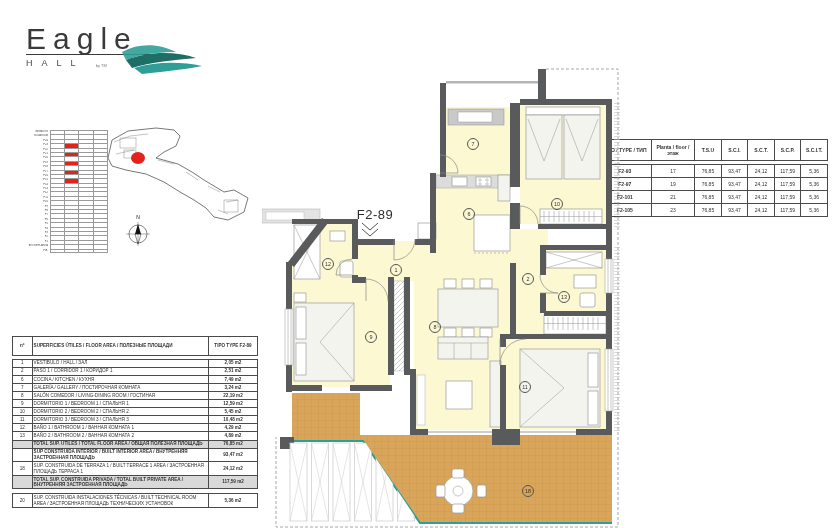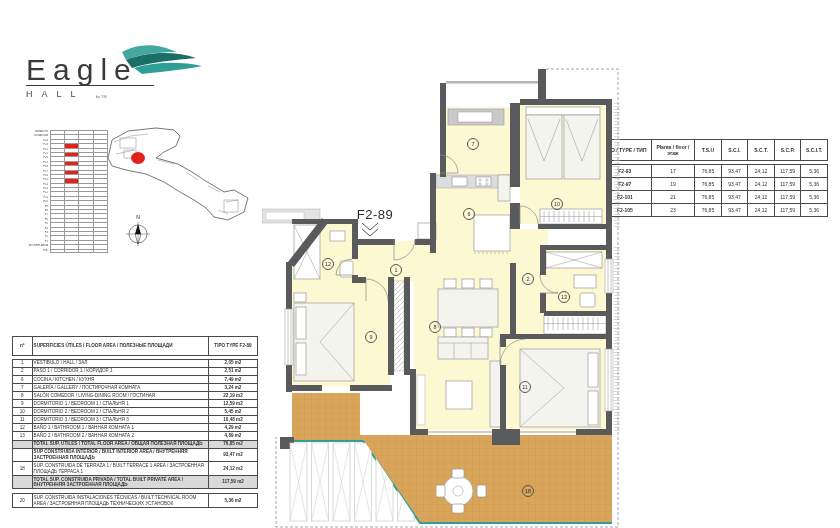--- a/index.html
+++ b/index.html
@@ -1,20 +1,20 @@
 <!DOCTYPE html>
 <html style="--teal: #2f9e96; --red: #e3231b; --wall: #595a5c; --room-fill: #fbf8d2; --terrace-fill: #d9a55b; --furniture-stroke: #9a9a9a; --table-border: #4a4a4a;"><head>
 <meta charset="utf-8">
 <style>
   html,body{margin:0;padding:0;background:#fff;}
   .canvas{position:relative;width:840px;height:528px;background:#fff;overflow:hidden;
           font-family:"Liberation Sans",sans-serif;color:#222;}
   
   .logo{position:absolute;left:26px;top:22px;width:180px;}
-  .logo .eagle{font-size:30px;font-weight:400;letter-spacing:7px;color:#3a3a3a;margin-top:31px;}
+  .logo .eagle{font-size:30px;font-weight:400;letter-spacing:7px;color:#3a3a3a;}
   .logo .rule{border-bottom:1.3px solid #3a3a3a;width:128px;margin-top:-2px;}
   .logo .tower{font-size:9px;letter-spacing:9px;color:#4a4a4a;margin-top:3px;}
   .logo .by{font-size:4px;letter-spacing:0;color:#777;vertical-align:bottom;}
   .logo svg{position:absolute;left:94px;top:16px;}
   
   .elevation{position:absolute;left:16px;top:130px;width:92px;}
   .flr{display:flex;height:4.4px;}
   .flr .lab{width:32px;font-size:2.7px;line-height:4.4px;text-align:right;padding-right:1.5px;
             color:#444;white-space:nowrap;overflow:hidden;}
   .flr .cells{display:flex;flex:1;border-left:.4px solid #9a9a9a;}

